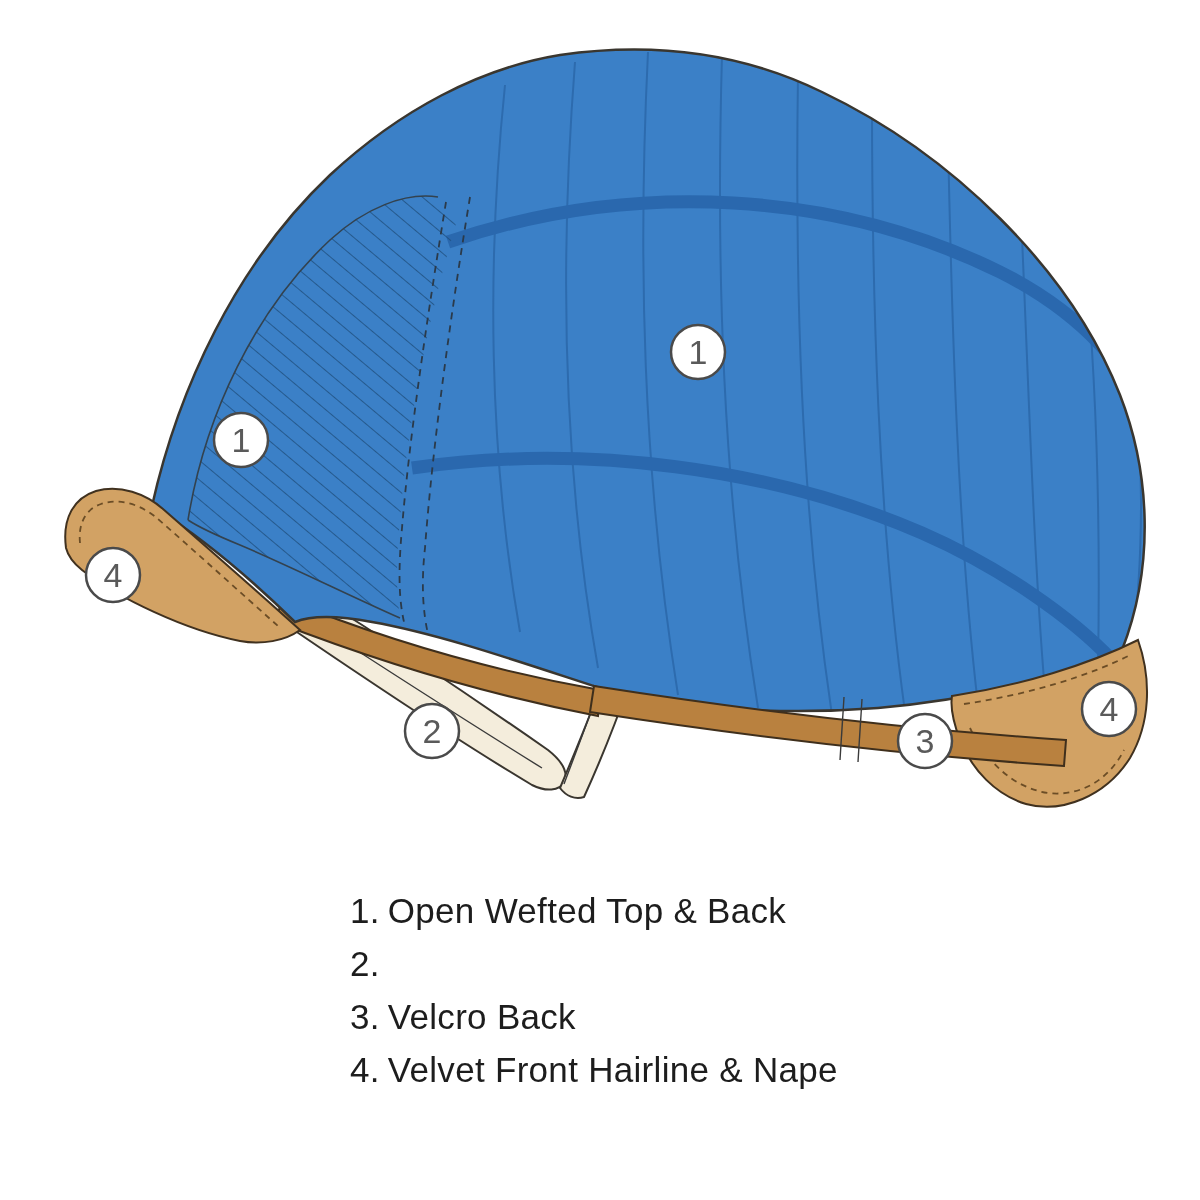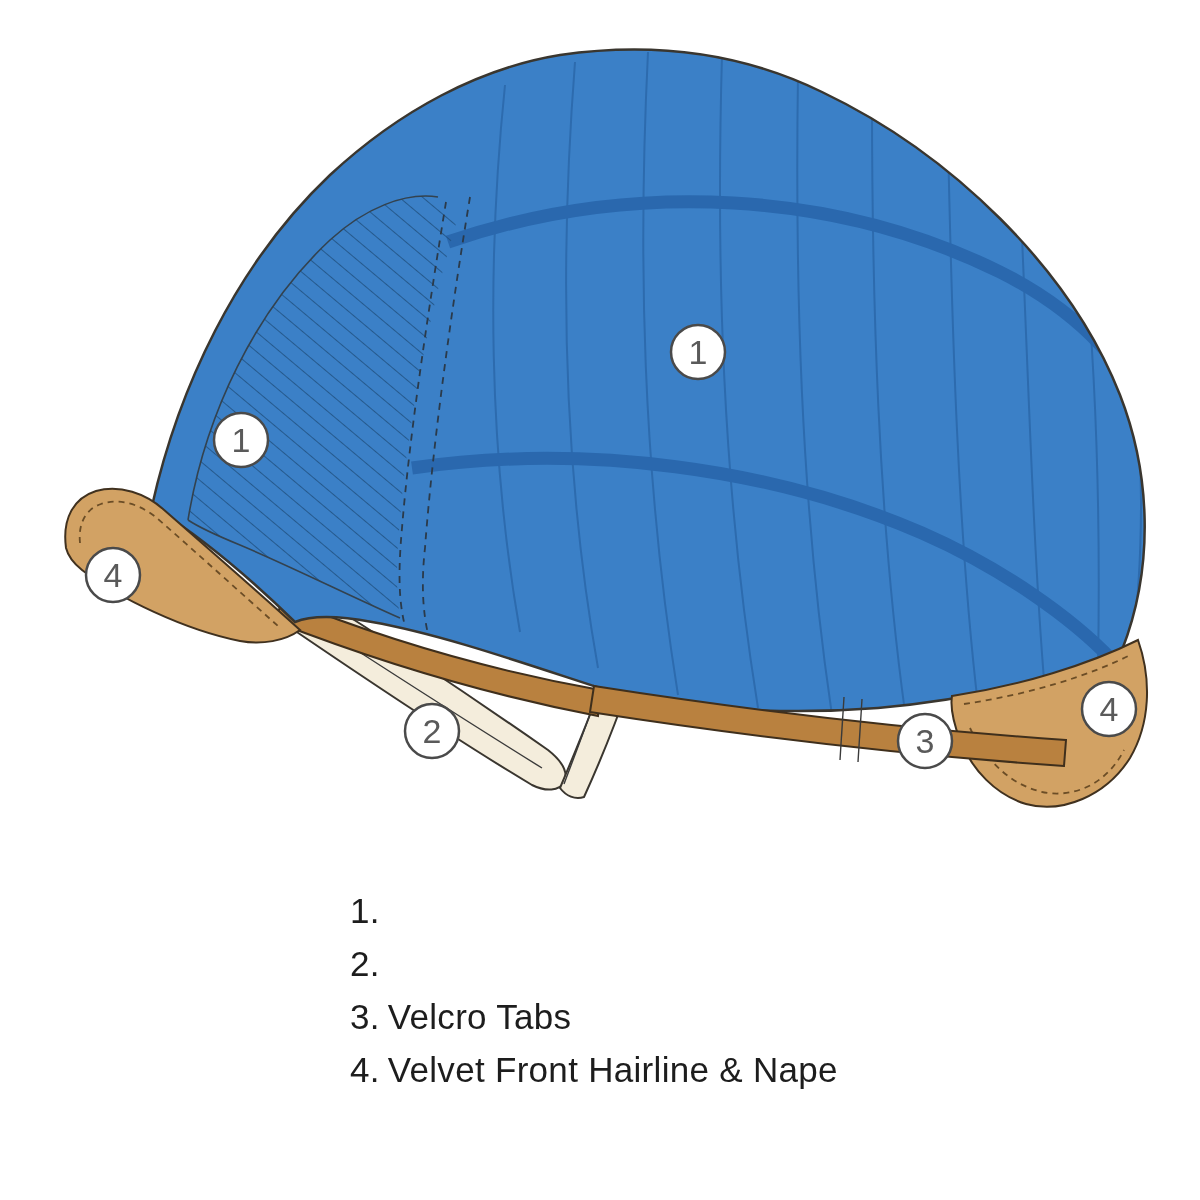--- a/index.html
+++ b/index.html
@@ -116,27 +116,28 @@
     </g>
     <g>
       <circle class="callout-circle" cx="1109" cy="709" r="27"></circle>
       <text class="callout-num" x="1109" y="721">4</text>
     </g>
   </svg>
 
   <div class="legend">
     <div class="legend-row">
       <span class="legend-num">1.</span>
+      <span class="legend-label">Open Wefted Top &amp; Back</span>
     </div>
     <div class="legend-row">
       <span class="legend-num">2.</span>
     </div>
     <div class="legend-row">
       <span class="legend-num">3.</span>
-      <span class="legend-label">Velcro Tabs</span>
+      <span class="legend-label">Velcro Back</span>
     </div>
     <div class="legend-row">
       <span class="legend-num">4.</span>
       <span class="legend-label">Velvet Front Hairline &amp; Nape</span>
     </div>
   </div>
 
 </div>
 
 </body></html>

